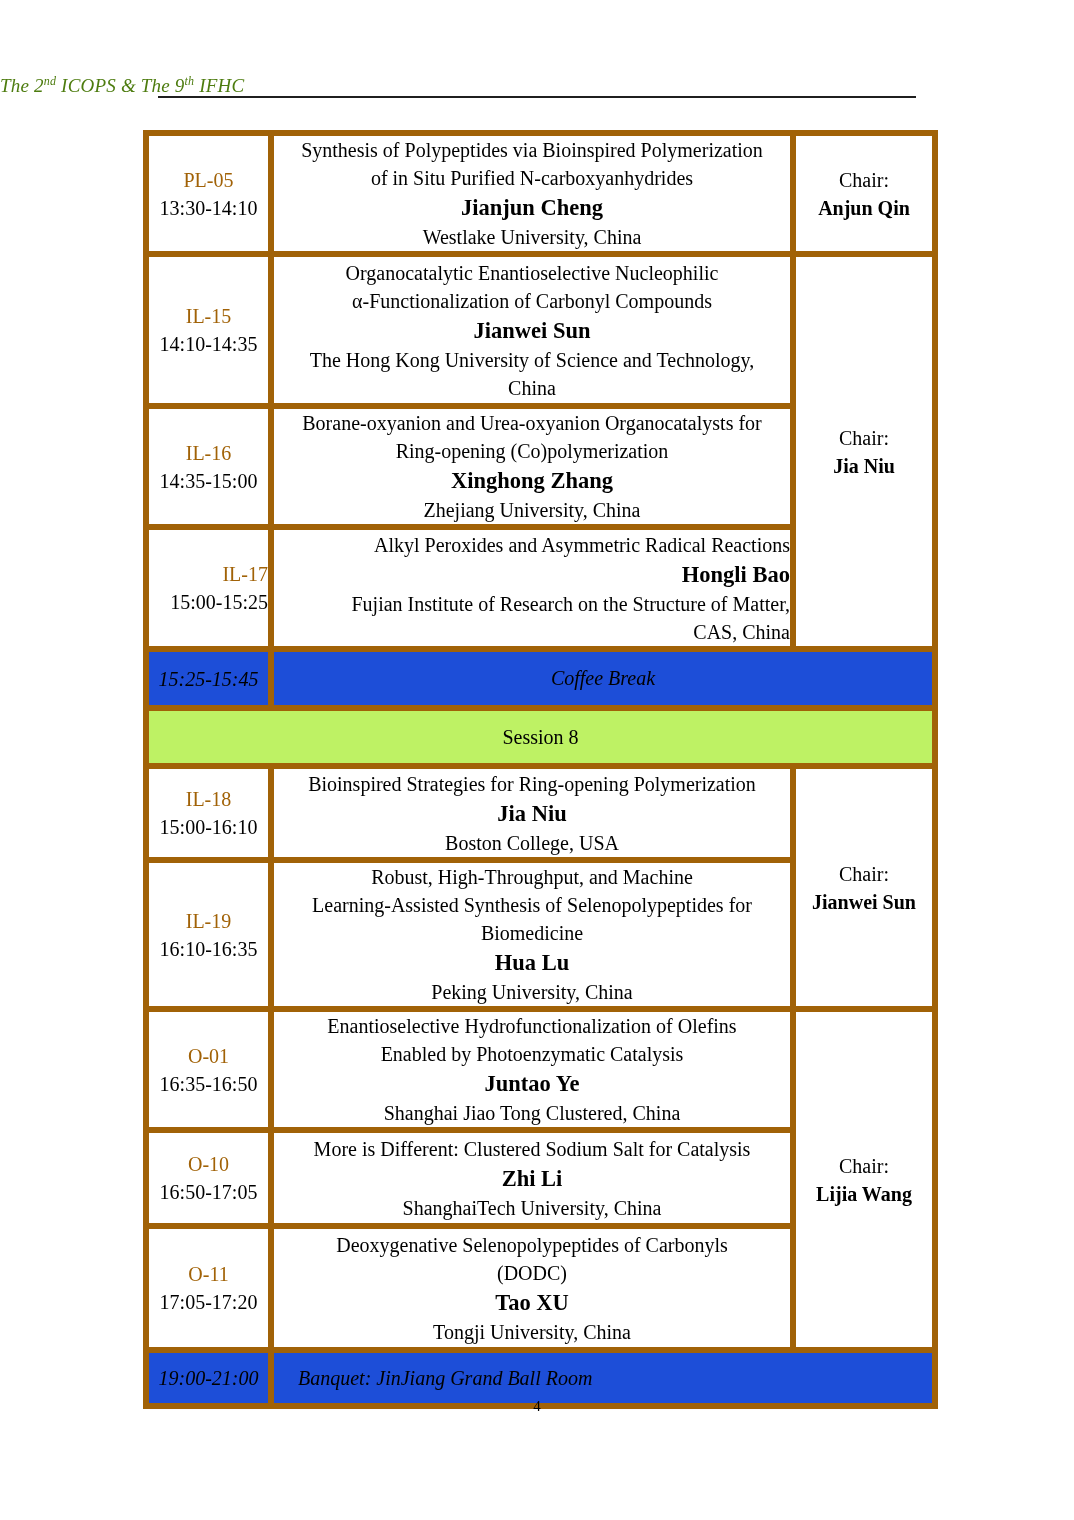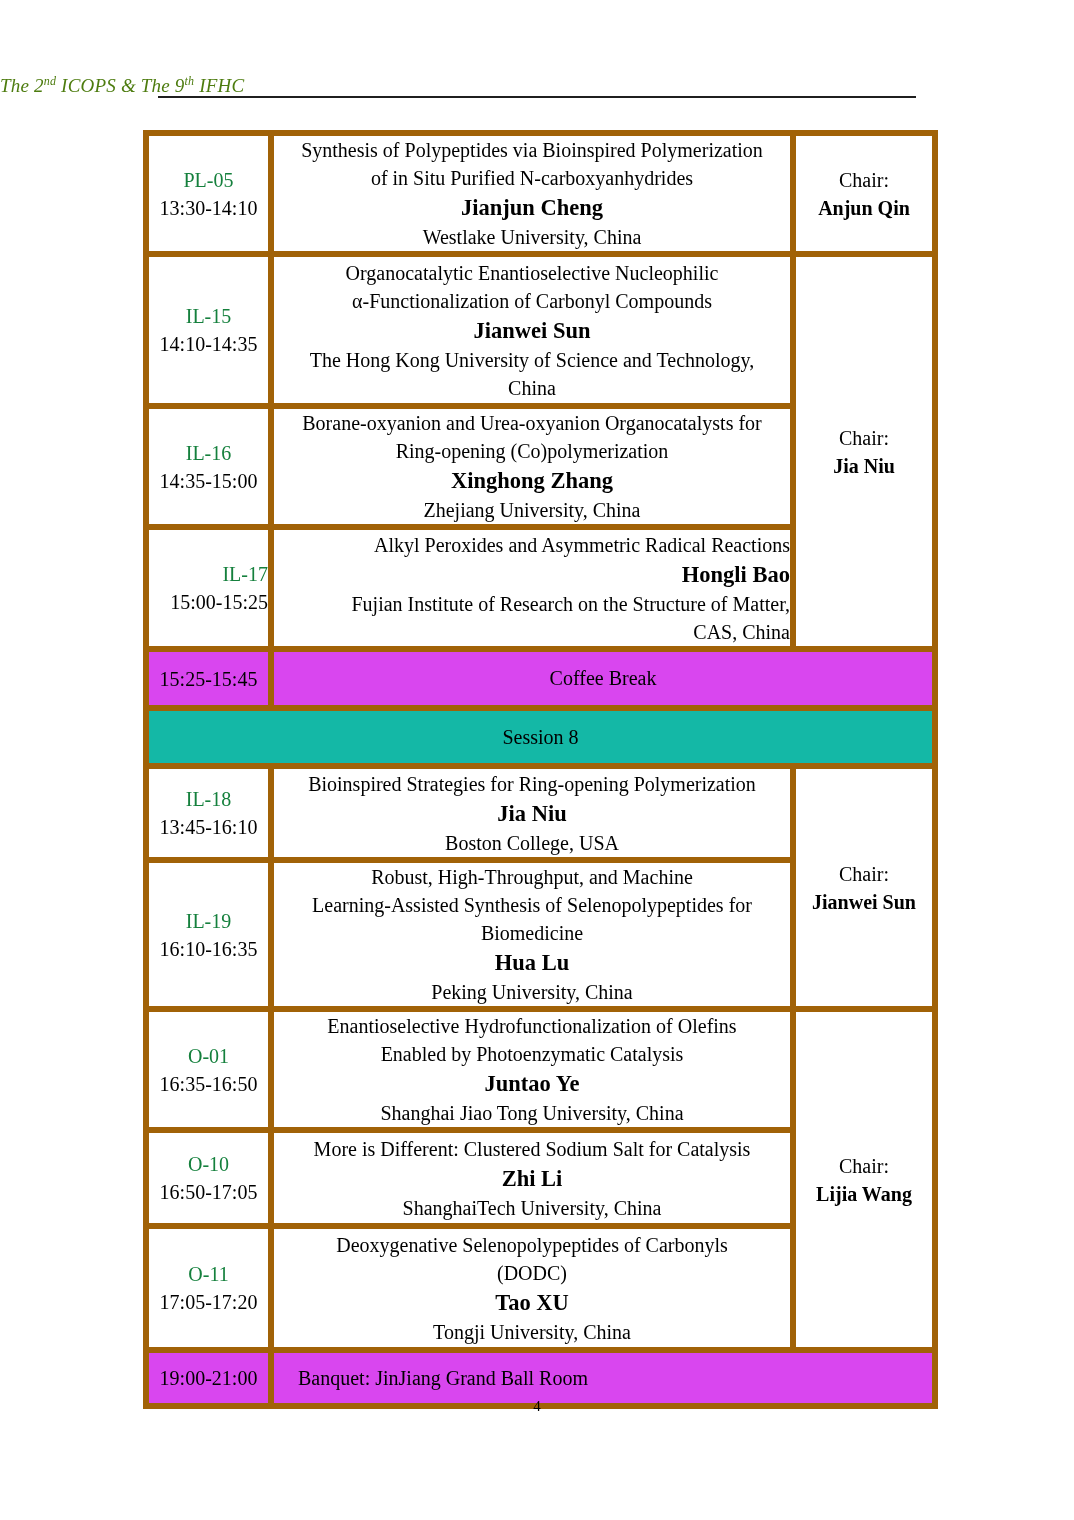--- a/index.html
+++ b/index.html
@@ -22,29 +22,29 @@
     position:absolute;top:130px;left:143px;
     border-collapse:collapse;table-layout:fixed;
   }
   col.c-time{width:125px;}
   col.c-talk{width:522px;}
   col.c-chair{width:142px;}
   td{
     border:6px solid #a16207;vertical-align:middle;text-align:center;
     padding:0;overflow:hidden;
   }
-  .code{color:#15803d;font-size:20px;line-height:28px;}
+  .code{color:#a16207;font-size:20px;line-height:28px;}
   .time{font-size:20px;line-height:28px;}
   .title{font-size:20px;line-height:28px;white-space:pre-line;}
   .speaker{font-size:22.5px;font-weight:bold;line-height:31px;}
   .affil{font-size:20px;line-height:28px;white-space:pre-line;}
   .chair-label{font-size:20px;line-height:28px;}
   .chair-name{font-size:20px;font-weight:bold;line-height:28px;}
-  .gray{background:#d946ef;}
-  .green{background:#14b8a6;margin-left:46px;}
+  .gray{background:#1d4ed8;font-style:italic;}
+  .green{background:#bef264;margin-left:46px;}
   .break-label{font-size:20px;}
   .session-label{font-size:20px;}
   .banquet-cell{text-align:left;padding-left:24px;font-size:20px;}
   
   tr.r-pl05  td{height:115px;}
   tr.r-il15  td{height:146px;}
   tr.r-il16  td{height:115px;}
   tr.r-il17  td{height:116px;text-align:right;}
   tr.r-coffee td{height:53px;}
   tr.r-session td{height:52px;}
@@ -147,21 +147,21 @@
 
       <tr class="r-session">
         <td class="green session-label" colspan="3">
           <span>Session 8</span>
         </td>
       </tr>
 
       <tr class="r-il18">
         <td>
           <div class="code">IL-18</div>
-          <div class="time">13:45-16:10</div>
+          <div class="time">15:00-16:10</div>
         </td>
         <td>
           <div class="title">Bioinspired Strategies for Ring-opening Polymerization</div>
           <div class="speaker">Jia Niu</div>
           <div class="affil">Boston College, USA</div>
         </td>
         <td rowspan="2">
           <div class="chair-label">Chair:</div>
           <div class="chair-name">Jianwei Sun</div>
         </td>
@@ -183,21 +183,21 @@
 
       <tr class="r-o09">
         <td>
           <div class="code">O-01</div>
           <div class="time">16:35-16:50</div>
         </td>
         <td>
           <div class="title">Enantioselective Hydrofunctionalization of Olefins
 Enabled by Photoenzymatic Catalysis</div>
           <div class="speaker">Juntao Ye</div>
-          <div class="affil">Shanghai Jiao Tong University, China</div>
+          <div class="affil">Shanghai Jiao Tong Clustered, China</div>
         </td>
         <td rowspan="3">
           <div class="chair-label">Chair:</div>
           <div class="chair-name">Lijia Wang</div>
         </td>
       </tr>
 
       <tr class="r-o10">
         <td>
           <div class="code">O-10</div>

